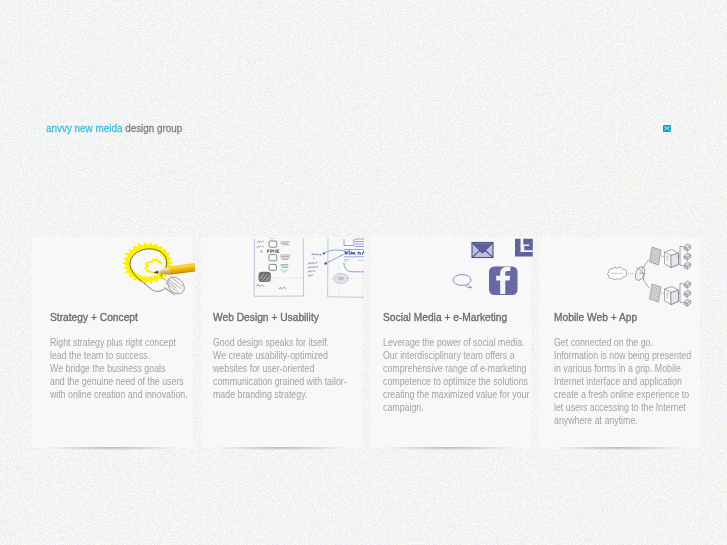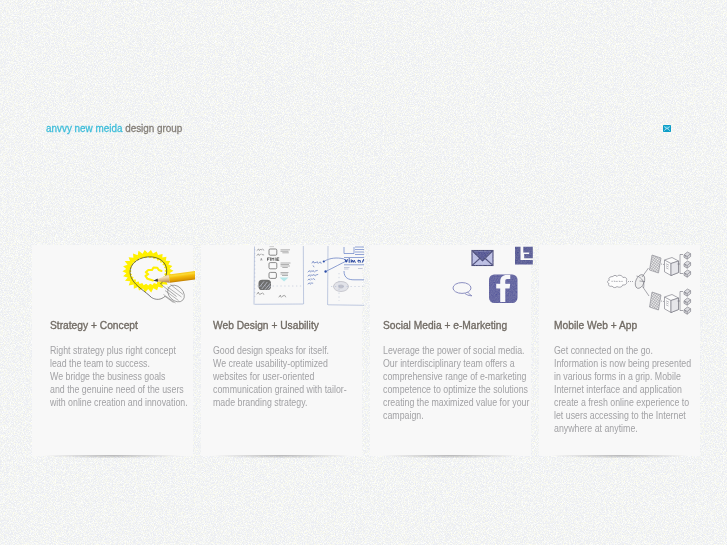--- a/index.html
+++ b/index.html
@@ -10,21 +10,21 @@
   .page{position:absolute;left:0;top:0;width:727px;height:385px;}
 
   .logo{position:absolute;left:46px;top:122px;font-size:11.5px;letter-spacing:0px;white-space:nowrap;
         transform:scaleX(.86);transform-origin:0 50%;}
   .logo .a{color:#3cbcd9;-webkit-text-stroke:0.3px #3cbcd9;}
   .logo .b{color:#827d76;-webkit-text-stroke:0.3px #827d76;}
 
   .mail{position:absolute;left:663px;top:125px;width:8px;height:7px;}
 
   .cards{position:absolute;left:32px;top:237px;width:669px;height:212px;}
-  .card{--pad:18px;position:absolute;top:8px;width:161px;height:211px;background:#f8f8f8;}
+  .card{--pad:18px;position:absolute;top:0;width:161px;height:211px;background:#f8f8f8;}
   .card:after{content:"";position:absolute;left:2px;right:2px;bottom:-3px;height:4px;
     background:radial-gradient(ellipse 56% 100% at 50% 8%, rgba(40,40,45,.30), rgba(40,40,45,0) 78%);}
   .ctitle{position:absolute;left:var(--pad);top:74px;font-size:11px;color:#716b64;white-space:nowrap;
           -webkit-text-stroke:0.35px #716b64;
           transform:scaleX(.93);transform-origin:0 50%;}
   .cbody{position:absolute;left:var(--pad);top:99px;font-size:10px;line-height:13px;color:#a2a2a5;
          transform:scaleX(.881);transform-origin:0 0;}
   .cbody span{display:block;white-space:nowrap;}
   .cicon{position:absolute;left:0;top:0;width:163px;height:70px;overflow:hidden;}
 </style>

